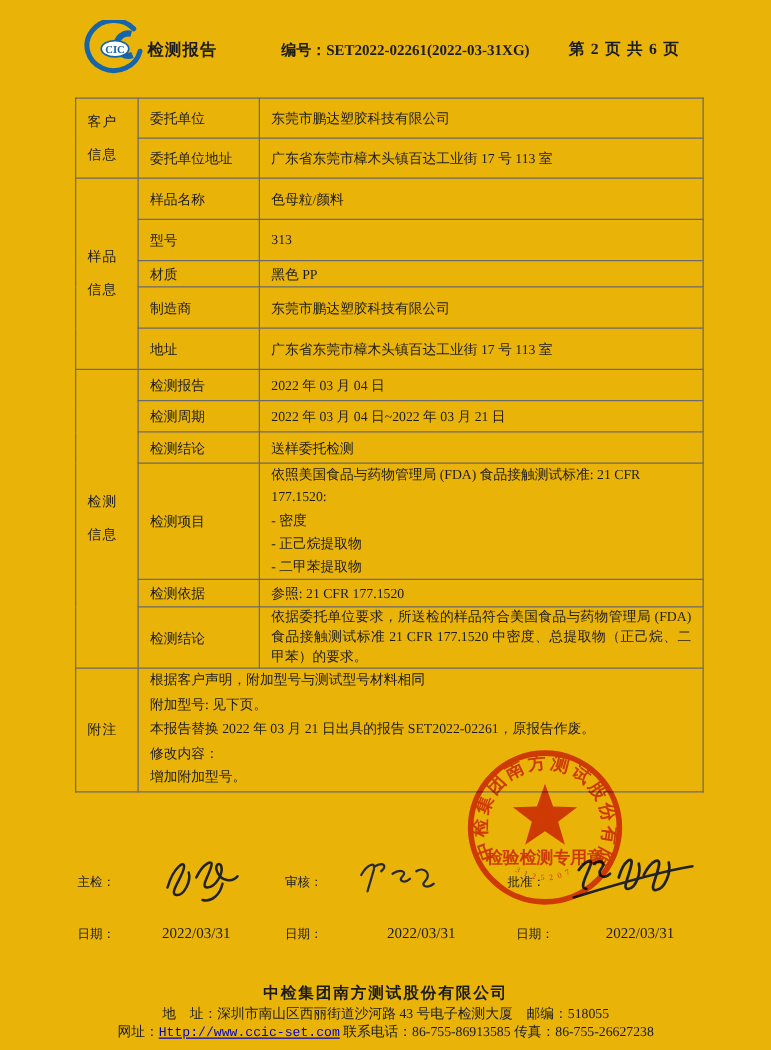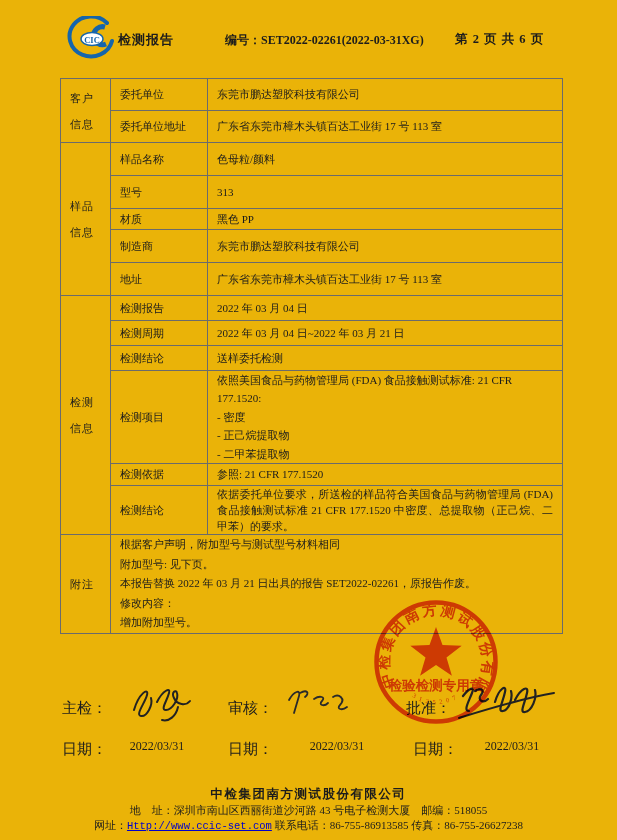--- a/index.html
+++ b/index.html
@@ -15,21 +15,21 @@
             table-layout:fixed;border:1.5px solid #515151;}
   table.rep td{border:1px solid #6b6b6b;font-size:11px;padding:0 9px;vertical-align:middle;
                overflow:hidden;}
   td.sec{width:48px;text-align:left;white-space:pre-line;line-height:26px;padding:0 2px;letter-spacing:1px;}
   td.lbl{width:88px;margin-top:34px;}
   td.val{}
   td.multi{white-space:pre-line;line-height:18.4px;padding-top:4px;padding-bottom:4px;}
   td.just{line-height:16px;text-align:justify;padding-top:3px;padding-bottom:3px;}
   td.notes{white-space:pre-line;line-height:19.6px;vertical-align:top;padding-top:5px;}
   
-  .sig-label{position:absolute;font-size:15px;}
+  .sig-label{position:absolute;font-size:10px;}
   .sig-date{position:absolute;font-size:12px;width:70px;text-align:center;
             font-family:"Liberation Serif",serif;}
   .sig-svg{position:absolute;}
   
   .stamp{position:absolute;left:366px;top:592px;width:141px;height:141px;
          opacity:.88;mix-blend-mode:multiply;pointer-events:none;}
   
   .ft-company{position:absolute;left:0;right:0;top:786px;text-align:center;
               font-size:12.5px;font-weight:bold;letter-spacing:1.5px;}
   .ft-addr{position:absolute;left:0;right:0;top:803px;text-align:center;font-size:11px;}

